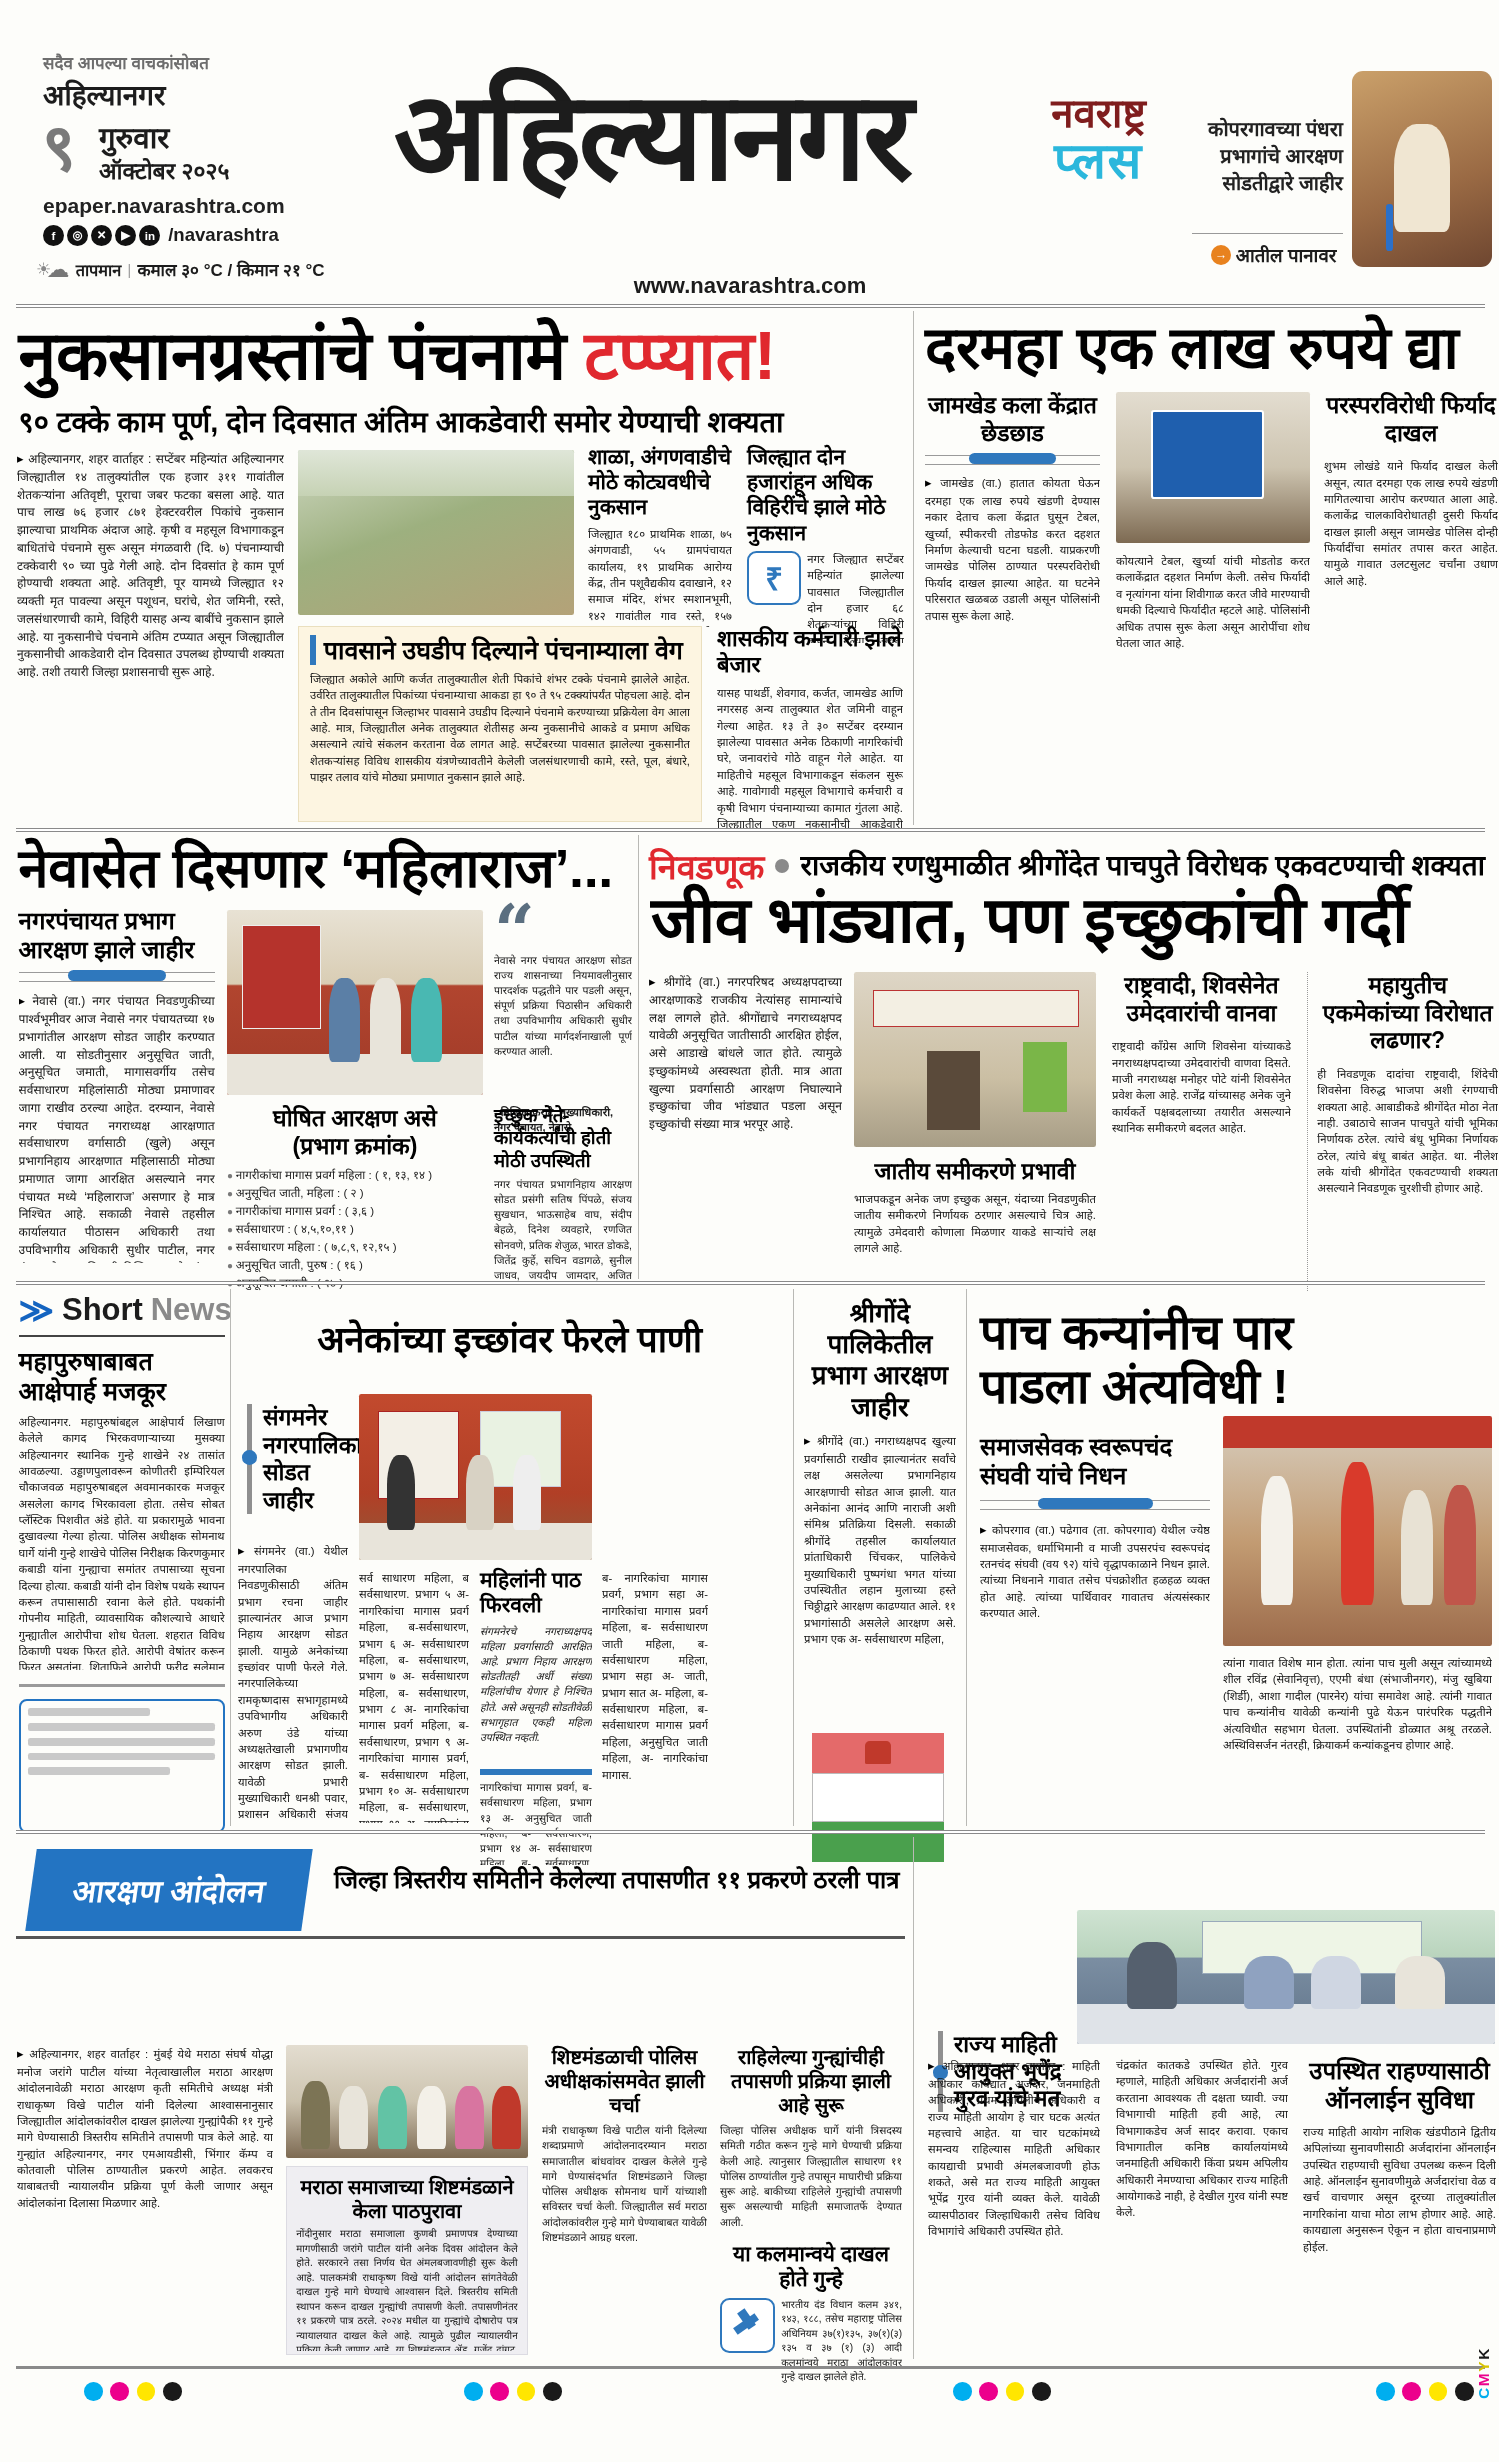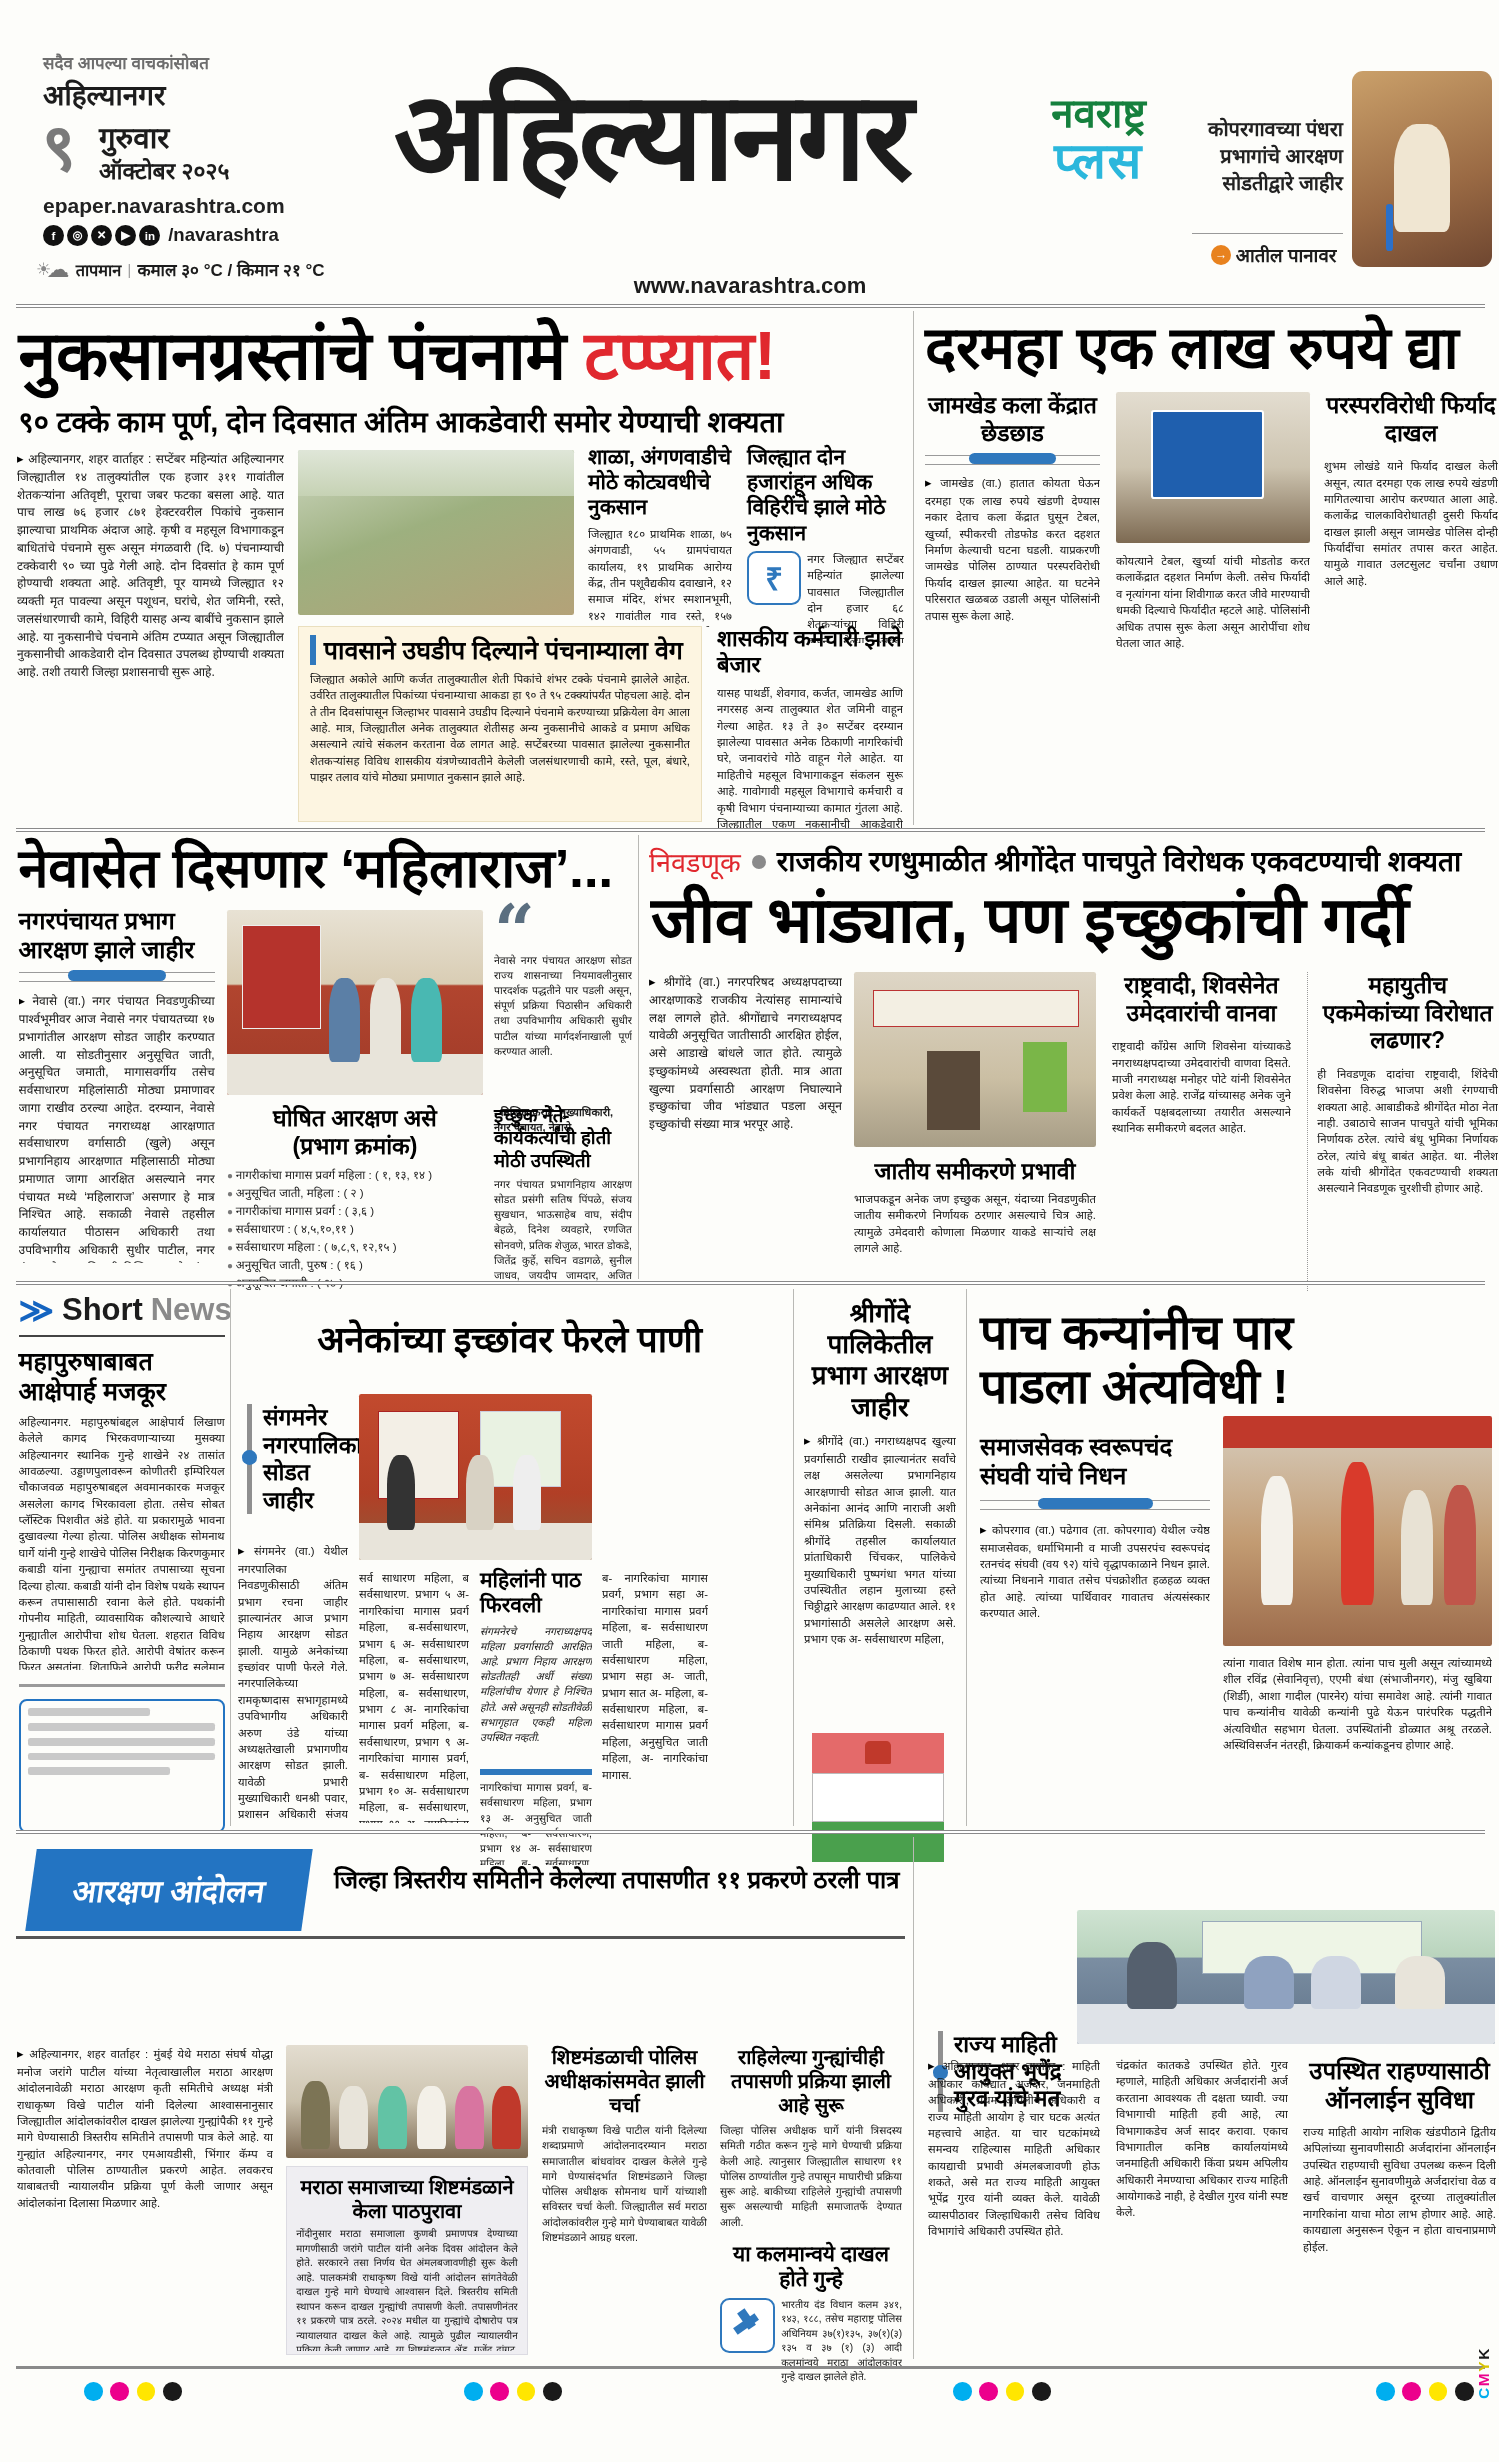--- a/index.html
+++ b/index.html
@@ -73,21 +73,21 @@
   <div class="abs" style="left:36px;top:256px;display:flex;align-items:center;gap:6.2px;">
     <span style="font-size:17px;color:#888;">☀</span>
     <span style="font-size:23px;color:#777;margin-left:-11px;">☁</span>
     <span style="font-size:16.3px;font-weight:800;">तापमान</span>
     <span style="font-size:14px;color:#999;">|</span>
     <span style="font-size:17px;font-weight:800;">कमाल ३० °C / किमान २१ °C</span>
   </div>
 
   <div class="abs" style="left:295px;top:54px;width:714px;text-align:center;font-size:123px;font-weight:900;letter-spacing:-3.1px;line-height:1.35;">अहिल्यानगर</div>
   <div class="abs" style="left:1017px;top:92px;width:163px;text-align:center;">
-    <div style="font-size:40px;font-weight:900;color:#15803d;line-height:1.05;">नवराष्ट्र</div>
+    <div style="font-size:40px;font-weight:900;color:#7f1d1d;line-height:1.05;">नवराष्ट्र</div>
     <div style="font-size:50px;font-weight:900;color:#2bb7dc;line-height:1.1;letter-spacing:1.6px;">प्लस</div>
   </div>
 
   <div class="abs" style="left:1192px;top:116px;width:151px;text-align:right;font-size:20px;font-weight:800;line-height:1.35;color:#222;">कोपरगावच्या पंधरा प्रभागांचे आरक्षण सोडतीद्वारे जाहीर</div>
   <div class="abs" style="left:1192px;top:233px;width:151px;border-top:1.6px solid #999;"></div>
   <div class="abs" style="left:1211px;top:242px;display:flex;align-items:center;">
     <span class="orangearrow">→</span>
     <span style="font-size:18.6px;font-weight:800;">आतील पानावर</span>
   </div>
   <div class="abs photo woman" style="left:1352px;top:71px;width:140px;height:196px;">
@@ -192,21 +192,21 @@
   </div>
 
   <div class="abs" style="left:494px;top:1105px;width:138px;">
     <div class="subhl" style="font-size:18.6px;">इच्छुक नेते-कार्यकर्त्यांची होती मोठी उपस्थिती</div>
     <div class="body sm" style="margin-top:4.7px;height:109px;font-size:10.5px;">नगर पंचायत प्रभागनिहाय आरक्षण सोडत प्रसंगी सतिष पिंपळे, संजय सुखधान, भाऊसाहेब वाघ, संदीप बेहळे, दिनेश व्यवहारे, रणजित सोनवणे, प्रतिक शेजुळ, भारत डोकडे, जितेंद्र कुर्हे, सचिन वडागळे, सुनील जाधव, जयदीप जामदार, अजित नरुला, इम्रान दारुवाला, अल्ताफ पठाण, निखिल शिंगी, ॲड. एजाज पठाण, सुनील मोरे, राजेंद्र घोरपडे, अनिल शिंदे, भास्कर कणकरे, रविंद्र पिंपळे आदी इच्छुक नेते-कार्यकर्त्यांसह नागरिक उपस्थित होते.</div>
   </div>
 
   <div class="abs vline" style="left:638px;top:835px;height:444px;"></div>
 
   <div class="abs" style="left:649px;top:843px;display:flex;align-items:center;gap:11px;">
-    <span class="red" style="font-size:27px;font-weight:400;">निवडणूक</span>
+    <span class="red" style="font-size:34px;font-weight:700;">निवडणूक</span>
     <span style="width:14px;height:14px;border-radius:50%;background:#8a8a8a;display:inline-block;"></span>
     <span class="subhl" style="font-size:28px;">राजकीय रणधुमाळीत श्रीगोंदेत पाचपुते विरोधक एकवटण्याची शक्यता</span>
   </div>
   <div class="abs hl" style="left:651px;top:887px;width:846px;font-size:64px;">जीव भांड्यात, पण इच्छुकांची गर्दी</div>
 
   <div class="abs body bullet" style="left:649px;top:972px;width:193px;height:304px;">श्रीगोंदे (वा.)  नगरपरिषद अध्यक्षपदाच्या आरक्षणाकडे राजकीय नेत्यांसह सामान्यांचे लक्ष लागले होते. श्रीगोंद्याचे नगराध्यक्षपद यावेळी अनुसूचित जातीसाठी आरक्षित होईल, असे आडाखे बांधले जात होते. त्यामुळे इच्छुकांमध्ये अस्वस्थता होती. मात्र आता खुल्या प्रवर्गासाठी आरक्षण निघाल्याने इच्छुकांचा जीव भांड्यात पडला असून इच्छुकांची संख्या मात्र भरपूर आहे.</div>
 
   <div class="abs photo bldg" style="left:854px;top:972px;width:242px;height:175px;">
     <div style="position:absolute;left:8%;top:10%;width:84%;height:20%;background:#f3efe3;border:1.6px solid #b33;"></div>
     <div style="position:absolute;left:70%;top:40%;width:18%;height:40%;background:#7ab648;"></div>

